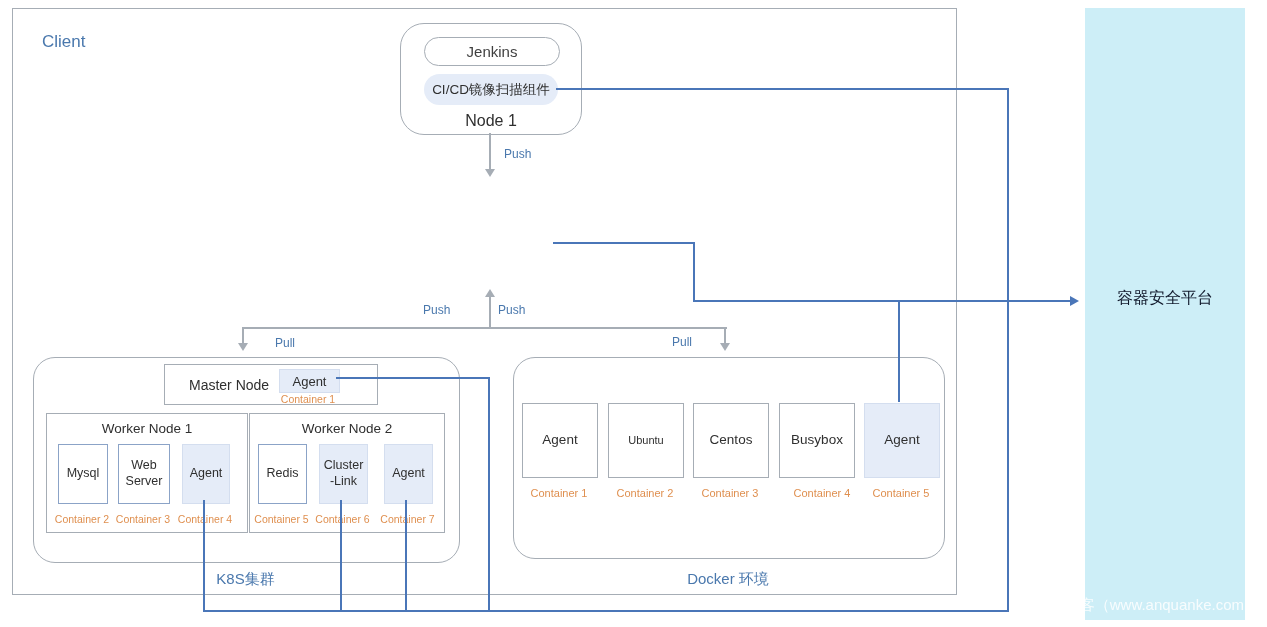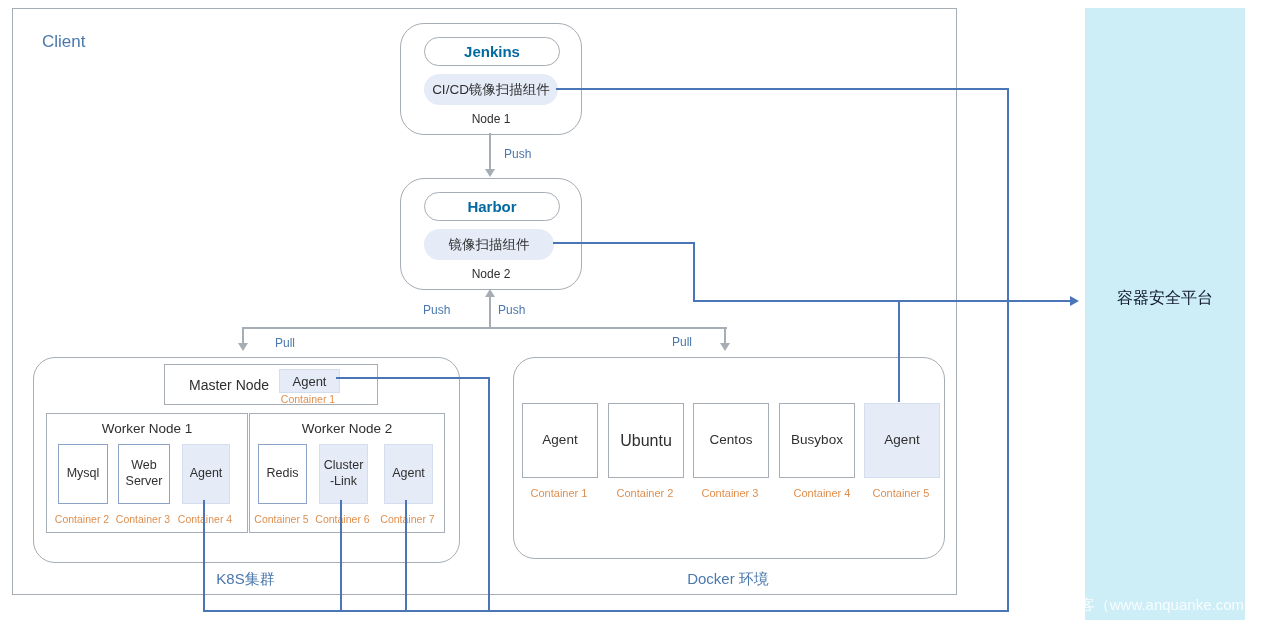--- a/index.html
+++ b/index.html
@@ -13,24 +13,24 @@
   .gray.hline{height:2px;}
   .arr{position:absolute;width:0;height:0;}
   .arr.down{border-left:5px solid transparent;border-right:5px solid transparent;border-top:8px solid #a6adb5;}
   .arr.up{border-left:5px solid transparent;border-right:5px solid transparent;border-bottom:8px solid #a6adb5;}
   .arr.right{border-top:5px solid transparent;border-bottom:5px solid transparent;border-left:9px solid #4a76b8;}
   
   .client-box{position:absolute;left:12px;top:8px;width:943px;height:585px;border:1.5px solid #a6adb5;background:#fff;}
   .client-label{position:absolute;left:42px;top:32px;font-size:17px;color:#4a78ad;}
   .rnode{position:absolute;width:180px;height:110px;border:1.5px solid #a6adb5;border-radius:24px;background:#fff;}
   .pill{position:absolute;left:23px;top:13px;width:134px;height:27px;border:1.5px solid #a6adb5;border-radius:15px;background:#fff;
-        display:flex;align-items:center;justify-content:center;font-size:15px;color:#0369a1;font-weight:bold;}
+        display:flex;align-items:center;justify-content:center;font-size:15px;color:#404040;}
   .comp{position:absolute;left:23px;top:50px;width:134px;height:31px;border-radius:16px;background:#e5ecf8;
         display:flex;align-items:center;justify-content:center;font-size:13.5px;color:#2f2f2f;}
-  .nodelbl{position:absolute;left:0;top:88px;width:100%;text-align:center;font-size:12px;color:#2f2f2f;}
+  .nodelbl{position:absolute;left:0;top:88px;width:100%;text-align:center;font-size:16px;color:#2f2f2f;}
   .cluster{position:absolute;border:1.5px solid #a6adb5;border-radius:22px;background:#fff;}
   .innerbox{position:absolute;border:1.5px solid #a6adb5;background:#fff;}
   .wtitle{position:absolute;left:0;top:7px;width:100%;text-align:center;font-size:13.5px;color:#2f2f2f;}
   .cell{position:absolute;}
   .cbox{display:flex;align-items:center;justify-content:center;text-align:center;
         font-size:12.5px;color:#2f2f2f;background:#fff;line-height:1.25;}
   .cbox.blue{border:1.5px solid #8ba3c7;}
   .cbox.grayb{border:1.5px solid #a6adb5;}
   .cbox.filled{background:#e5ecf8;border:1px solid #d4deef;}
   .clabel{position:absolute;left:50%;transform:translateX(-50%);white-space:nowrap;
@@ -55,25 +55,20 @@
     <div class="panel-label">容器安全平台</div>
     <div class="watermark">客（www.anquanke.com</div>
   </div>
 
   <div class="rnode" style="left:400px;top:23px;">
     <div class="pill">Jenkins</div>
     <div class="comp">CI/CD镜像扫描组件</div>
     <div class="nodelbl">Node 1</div>
   </div>
 
-  <div class="rnode" style="left:400px;top:178px;">
-    <div class="pill">Harbor</div>
-    <div class="comp" style="width:130px;">镜像扫描组件</div>
-    <div class="nodelbl">Node 2</div>
-  </div>
 
   <div class="cluster" style="left:33px;top:357px;width:425px;height:204px;">
 
     <div class="innerbox" style="left:130px;top:6px;width:212px;height:39px;">
       <div class="abs" style="left:24px;top:0;height:100%;display:flex;align-items:center;font-size:14px;color:#2f2f2f;">Master Node</div>
       <div class="agent-chip" style="left:114px;top:4px;width:59px;height:22px;">Agent</div>
       <div class="clabel" style="left:143px;top:28px;">Container 1</div>
     </div>
 
     <div class="innerbox" style="left:12px;top:55px;width:193px;height:118px;padding-left:7px;">
@@ -109,21 +104,21 @@
     </div>
   </div>
   <div class="caption" style="left:33px;top:570px;width:425px;">K8S集群</div>
 
   <div class="cluster" style="left:513px;top:357px;width:430px;height:200px;">
     <div class="cell" style="left:8px;top:45px;width:74px;">
       <div class="cbox grayb" style="width:74px;height:73px;font-size:13.5px;">Agent</div>
       <div class="clabel" style="top:84px;font-size:11px;">Container 1</div>
     </div>
     <div class="cell" style="left:94px;top:45px;width:74px;">
-      <div class="cbox grayb" style="width:74px;height:73px;font-size:16px;">Ubuntu</div>
+      <div class="cbox grayb" style="width:74px;height:73px;font-size:11px;">Ubuntu</div>
       <div class="clabel" style="top:84px;font-size:11px;">Container 2</div>
     </div>
     <div class="cell" style="left:179px;top:45px;width:74px;">
       <div class="cbox grayb" style="width:74px;height:73px;font-size:13.5px;">Centos</div>
       <div class="clabel" style="top:84px;font-size:11px;">Container 3</div>
     </div>
     <div class="cell" style="left:265px;top:45px;width:86px;">
       <div class="cbox grayb" style="width:74px;height:73px;font-size:13.5px;">Busybox</div>
       <div class="clabel" style="top:84px;font-size:11px;">Container 4</div>
     </div>

